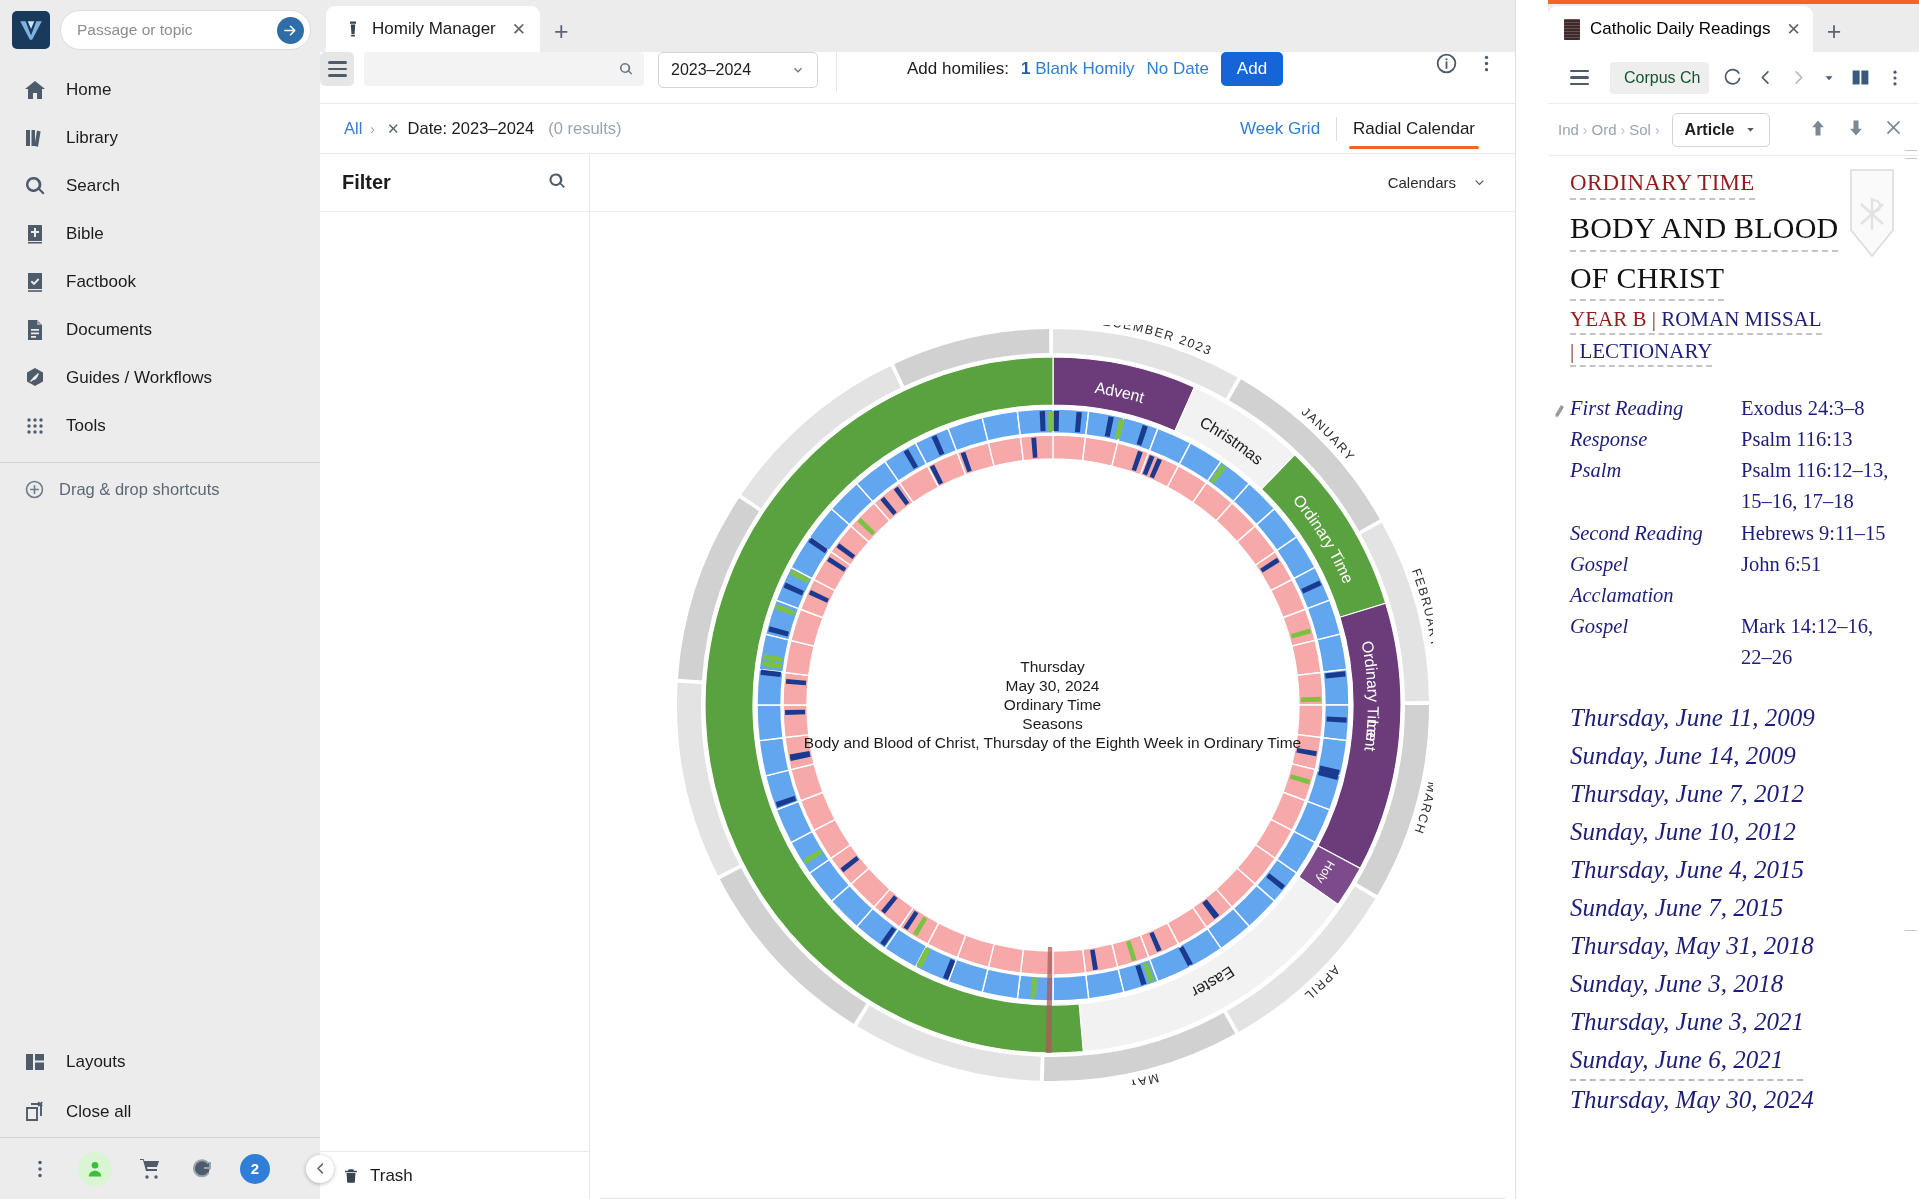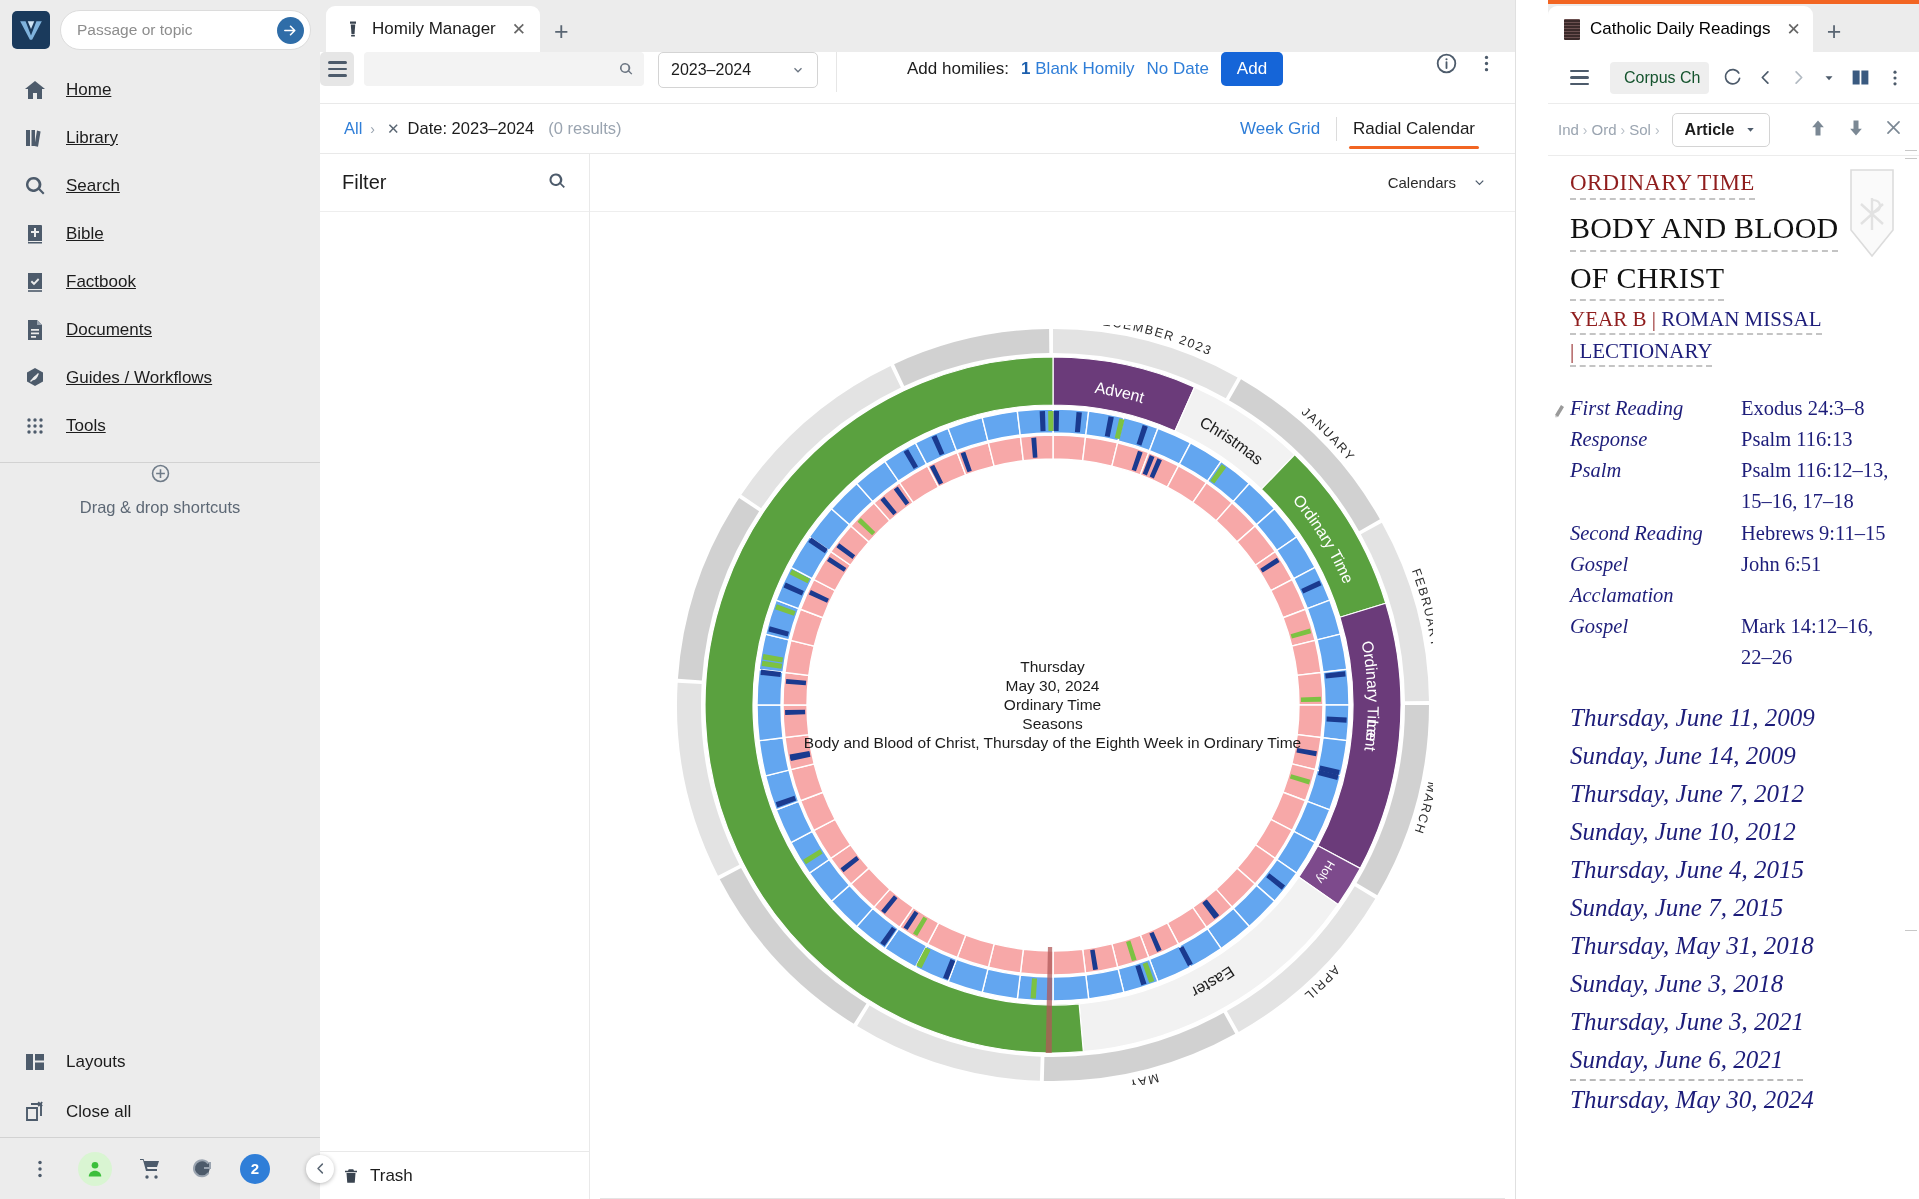--- a/index.html
+++ b/index.html
@@ -42,27 +42,27 @@
   }
   .go-btn svg { width: 17px; height: 17px; }
 
   .sb-nav { padding: 4px 0 0 0; }
   .sb-item {
     display: flex; align-items: center; gap: 18px;
     height: 48px; padding: 0 22px; cursor: pointer;
   }
   .sb-ico { width: 26px; height: 26px; flex: 0 0 26px; display:flex;align-items:center;justify-content:center; }
   .sb-ico svg { width: 24px; height: 24px; fill: #4d5b6b; }
-  .sb-label { font-size: 17px; color: #1c1c1c; text-decoration: underline; }
+  .sb-label { font-size: 17px; color: #1c1c1c; }
 
   .sb-divider { height: 1px; background: #d2d2d2; margin: 12px 0 0 0; }
 
   .sb-shortcut {
     display:flex; align-items:center; gap: 14px;
-    height: 52px; padding: 0 24px; color: #5d6875; font-size: 16.5px; cursor: pointer; flex-direction: column;
+    height: 52px; padding: 0 24px; color: #5d6875; font-size: 16.5px; cursor: pointer;
   }
   .plus-circ { width: 21px; height:21px; flex:0 0 21px; }
   .plus-circ svg { width:21px;height:21px; fill:#6f7b88; }
 
   .sb-spacer { flex: 1; }
 
   .sb-bottom-item {
     display:flex; align-items:center; gap: 18px;
     height: 50px; padding: 0 22px; cursor: pointer; font-size: 17px; color: #1c1c1c;
   }
@@ -162,21 +162,21 @@
 
   .body-split { flex: 1 1 auto; display: flex; min-height: 0; }
   .filter-panel {
     width: 270px; flex: 0 0 270px; border-right: 1px solid #e9e9e9;
     display:flex; flex-direction: column;
   }
   .filter-head {
     height: 58px; display:flex;align-items:center;justify-content:space-between;
     padding: 0 22px; border-bottom: 1px solid #eee;
   }
-  .filter-title { font-size: 20px; font-weight: 400; color: #1c1c1c; }
+  .filter-title { font-size: 20px; font-weight: 700; color: #1c1c1c; }
   .filter-body { flex:1; }
   .trash-row {
     height: 48px; border-top: 1px solid #e9e9e9; display:flex;align-items:center;gap:10px;
     padding: 0 22px; font-size: 17px; color:#1c1c1c; cursor:pointer;
   }
 
   .calendar-area { flex:1 1 auto; display:flex; flex-direction:column; min-width:0; position:relative; }
   .cal-head { height: 58px; display:flex;align-items:center;justify-content:flex-end; padding: 0 28px; border-bottom:1px solid #eee; }
   .cal-dropdown { font-size: 15px; color:#2b2b2b; cursor:pointer; display:flex;align-items:center;gap:16px; }
   .cal-canvas { flex:1 1 auto; position:relative; overflow:hidden; }

